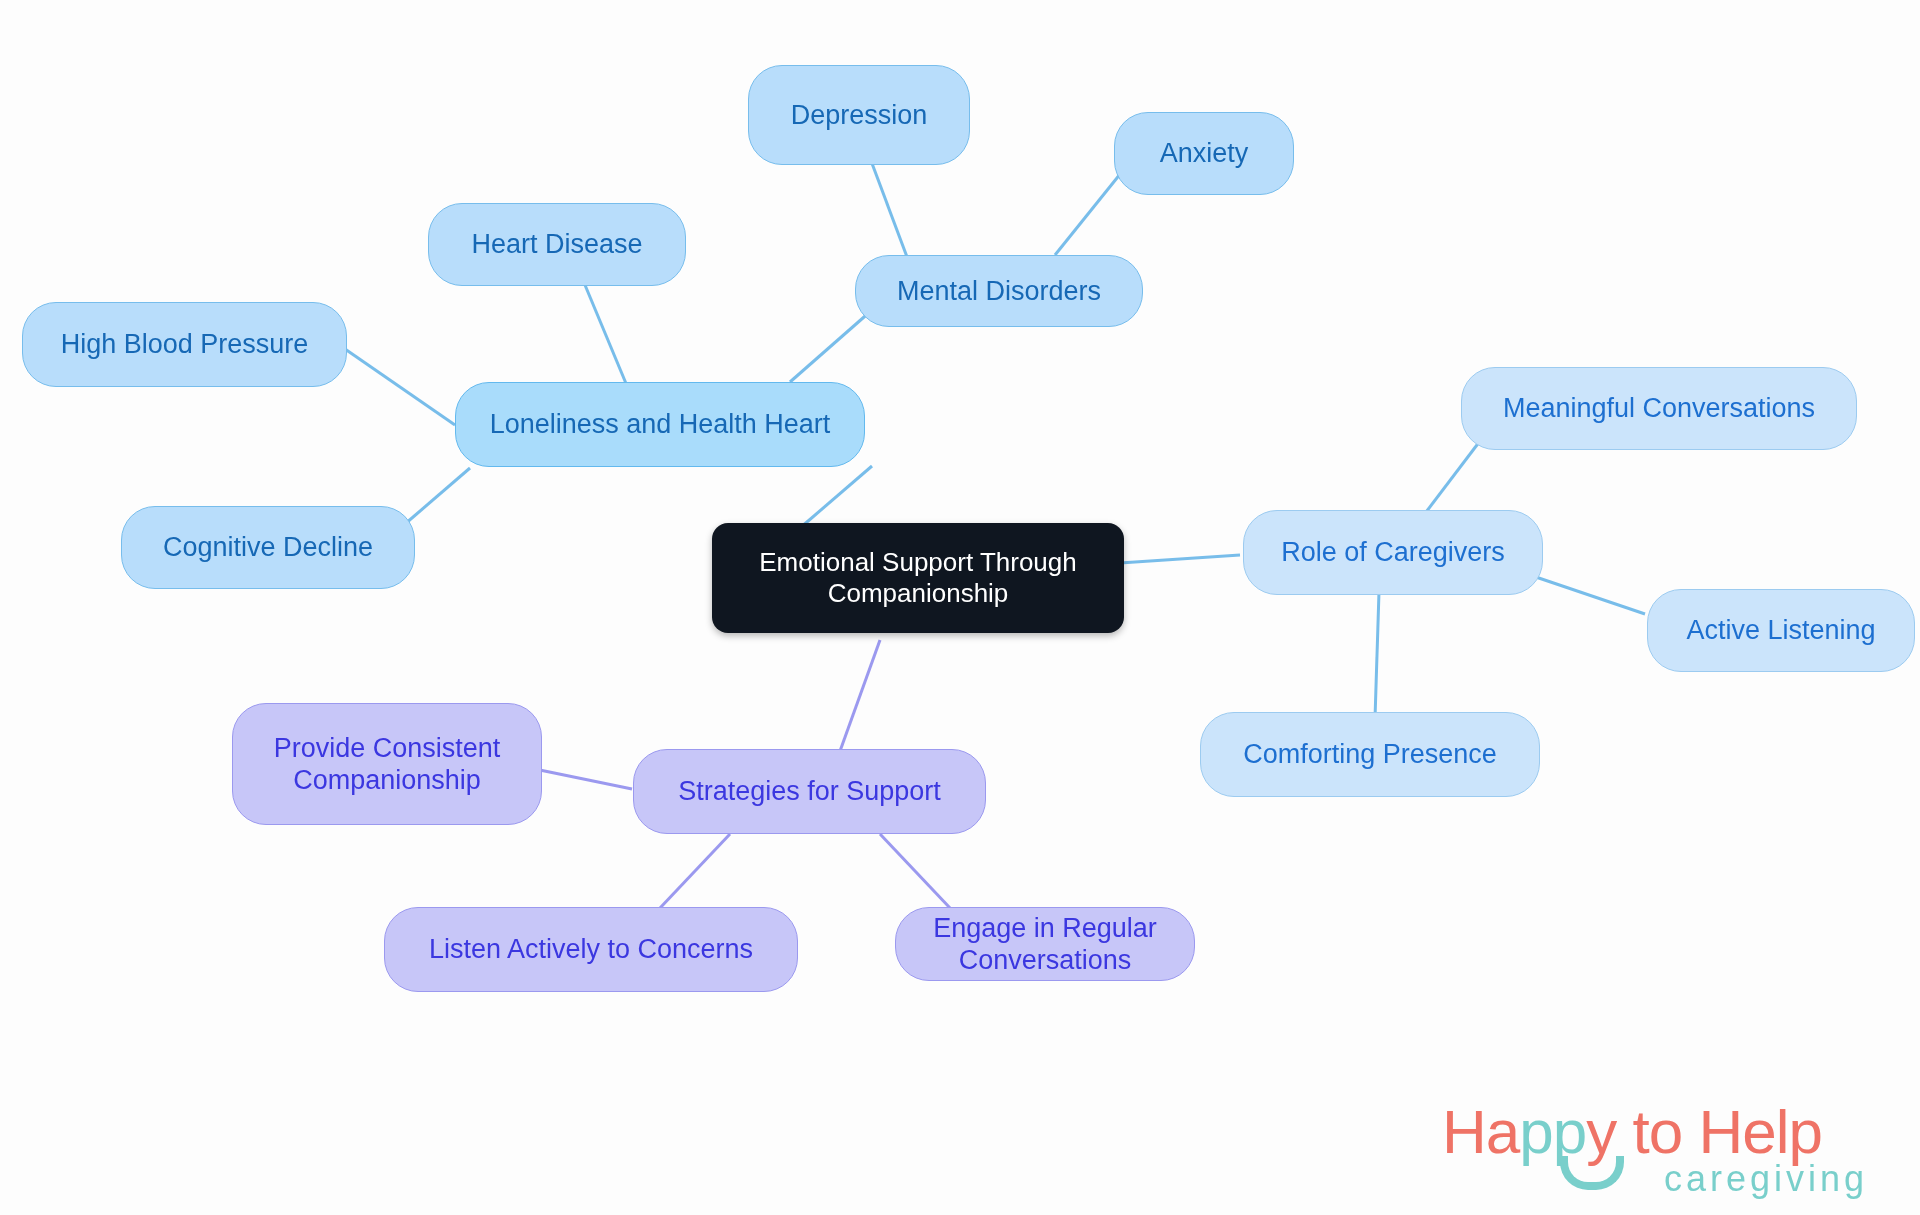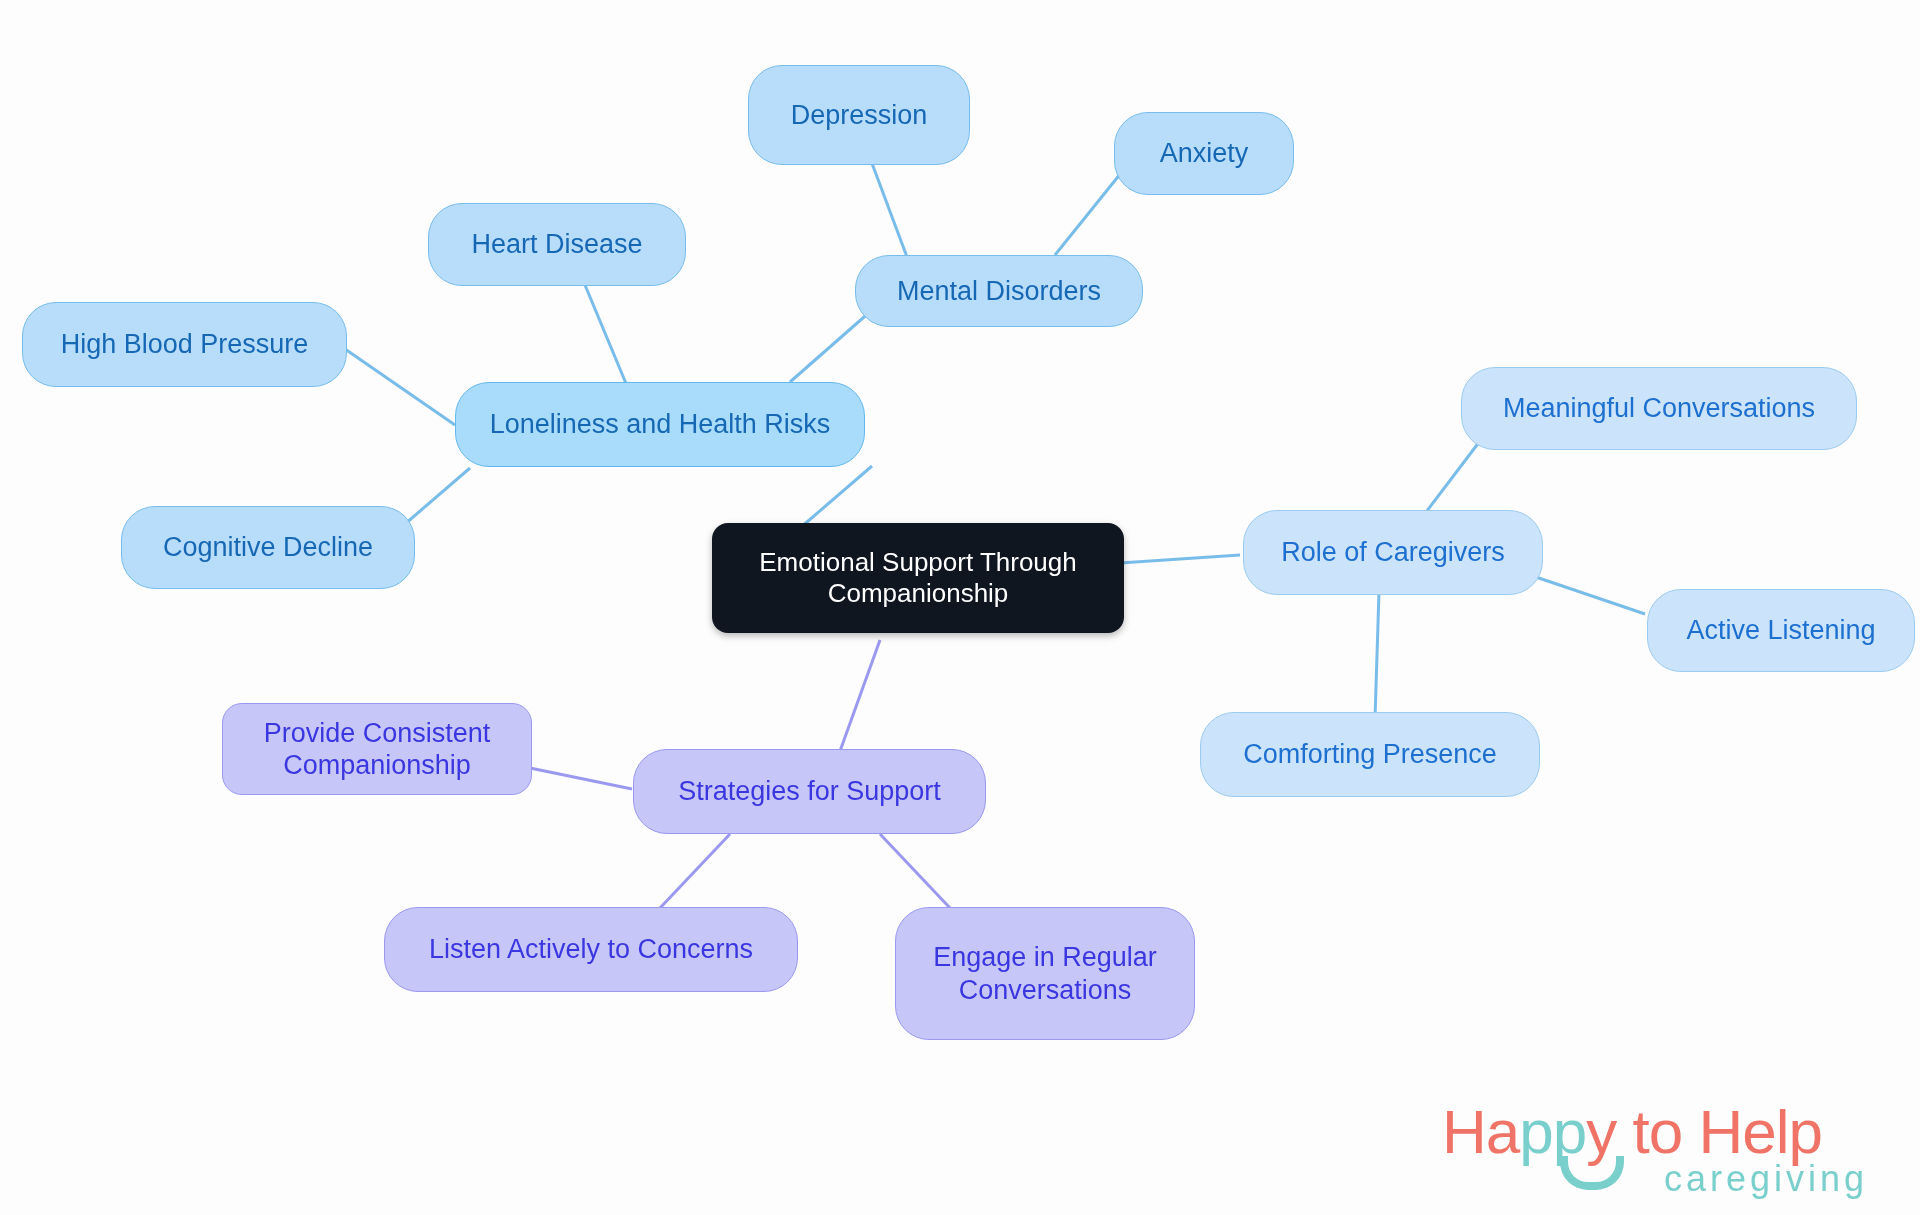--- a/index.html
+++ b/index.html
@@ -132,21 +132,21 @@
     <path d="M 1379 592 L 1375 718" stroke="#78bdea" stroke-width="3" fill="none"></path>
 
     <path d="M 632 789 L 530 768" stroke="#9b99ef" stroke-width="3" fill="none"></path>
     <path d="M 730 834 L 660 908" stroke="#9b99ef" stroke-width="3" fill="none"></path>
     <path d="M 880 834 L 950 908" stroke="#9b99ef" stroke-width="3" fill="none"></path>
   </svg>
 
   <div class="node root" style="left:712px; top:523px; width:412px; height:110px;">Emotional Support Through
 Companionship</div>
 
-  <div class="node blue-mid" style="left:455px; top:382px; width:410px; height:85px;">Loneliness and Health Risks</div>
+  <div class="node blue-mid" style="left:455px; top:382px; width:410px; height:85px;">Loneliness and Health Heart</div>
 
   <div class="node blue-light" style="left:22px; top:302px; width:325px; height:85px;">High Blood Pressure</div>
 
   <div class="node blue-light" style="left:428px; top:203px; width:258px; height:83px;">Heart Disease</div>
 
   <div class="node blue-light" style="left:121px; top:506px; width:294px; height:83px;">Cognitive Decline</div>
 
   <div class="node blue-light" style="left:855px; top:255px; width:288px; height:72px;">Mental Disorders</div>
 
   <div class="node blue-light" style="left:748px; top:65px; width:222px; height:100px;">Depression</div>
@@ -156,26 +156,26 @@
   <div class="node blue-pale" style="left:1243px; top:510px; width:300px; height:85px;">Role of Caregivers</div>
 
   <div class="node blue-pale" style="left:1461px; top:367px; width:396px; height:83px;">Meaningful Conversations</div>
 
   <div class="node blue-pale" style="left:1647px; top:589px; width:268px; height:83px;">Active Listening</div>
 
   <div class="node blue-pale" style="left:1200px; top:712px; width:340px; height:85px;">Comforting Presence</div>
 
   <div class="node purple" style="left:633px; top:749px; width:353px; height:85px;">Strategies for Support</div>
 
-  <div class="node purple" style="left:222px; top:703px; width:310px; height:92px;border-radius:20px;">Provide Consistent
+  <div class="node purple" style="left:232px; top:703px; width:310px; height:122px;">Provide Consistent
 Companionship</div>
 
   <div class="node purple" style="left:384px; top:907px; width:414px; height:85px;">Listen Actively to Concerns</div>
 
-  <div class="node purple" style="left:895px; top:907px; width:300px; height:133px;">Engage in Regular
+  <div class="node purple" style="left:895px; top:907px; width:300px; height:74px;">Engage in Regular
 Conversations</div>
 
   <div id="logo">
     <div class="brand"><span class="coral">Ha</span><span class="teal">pp</span><span class="coral">y to Help</span></div>
     <div class="smile"></div>
     <div class="sub">caregiving</div>
   </div>
 
 </div>
 

